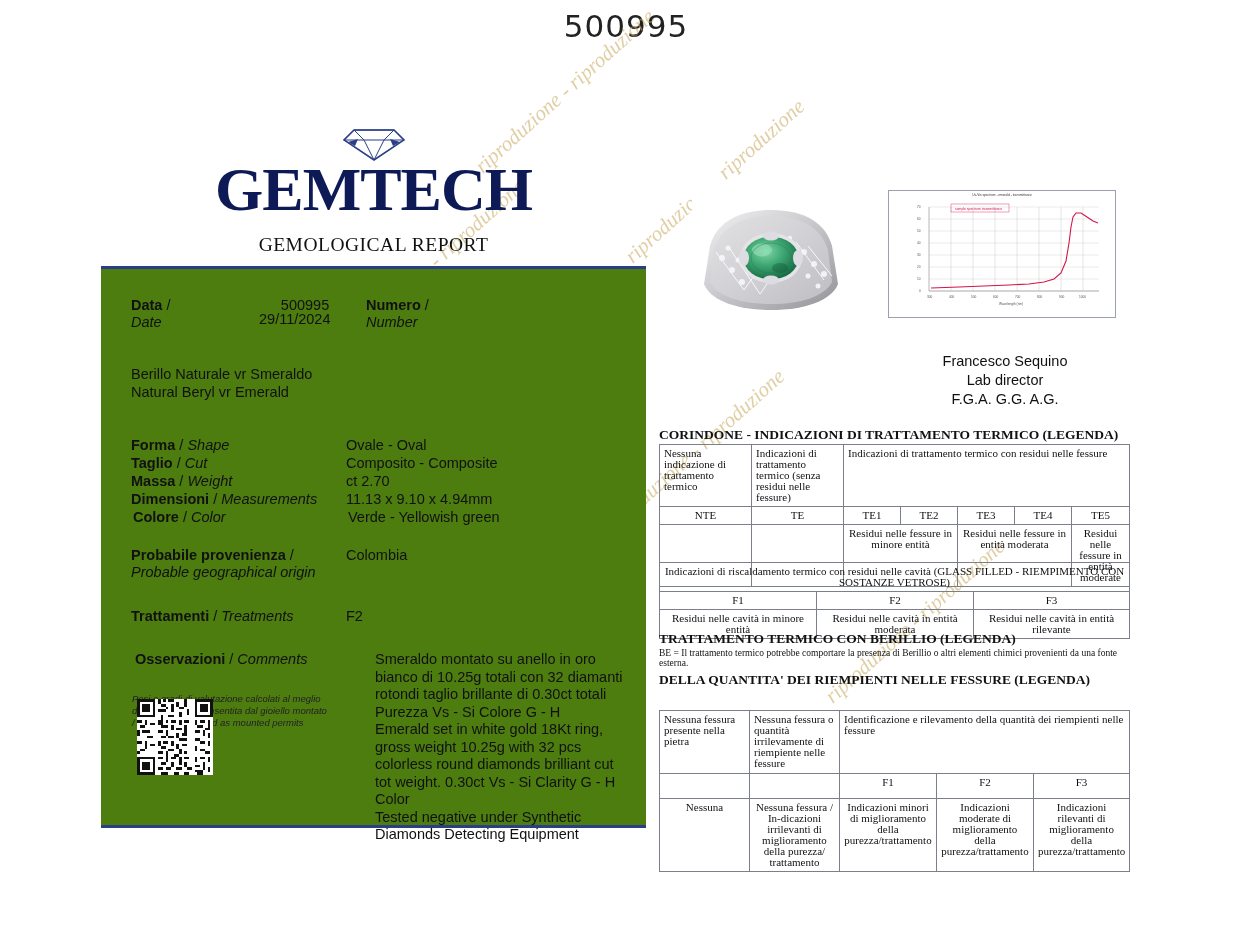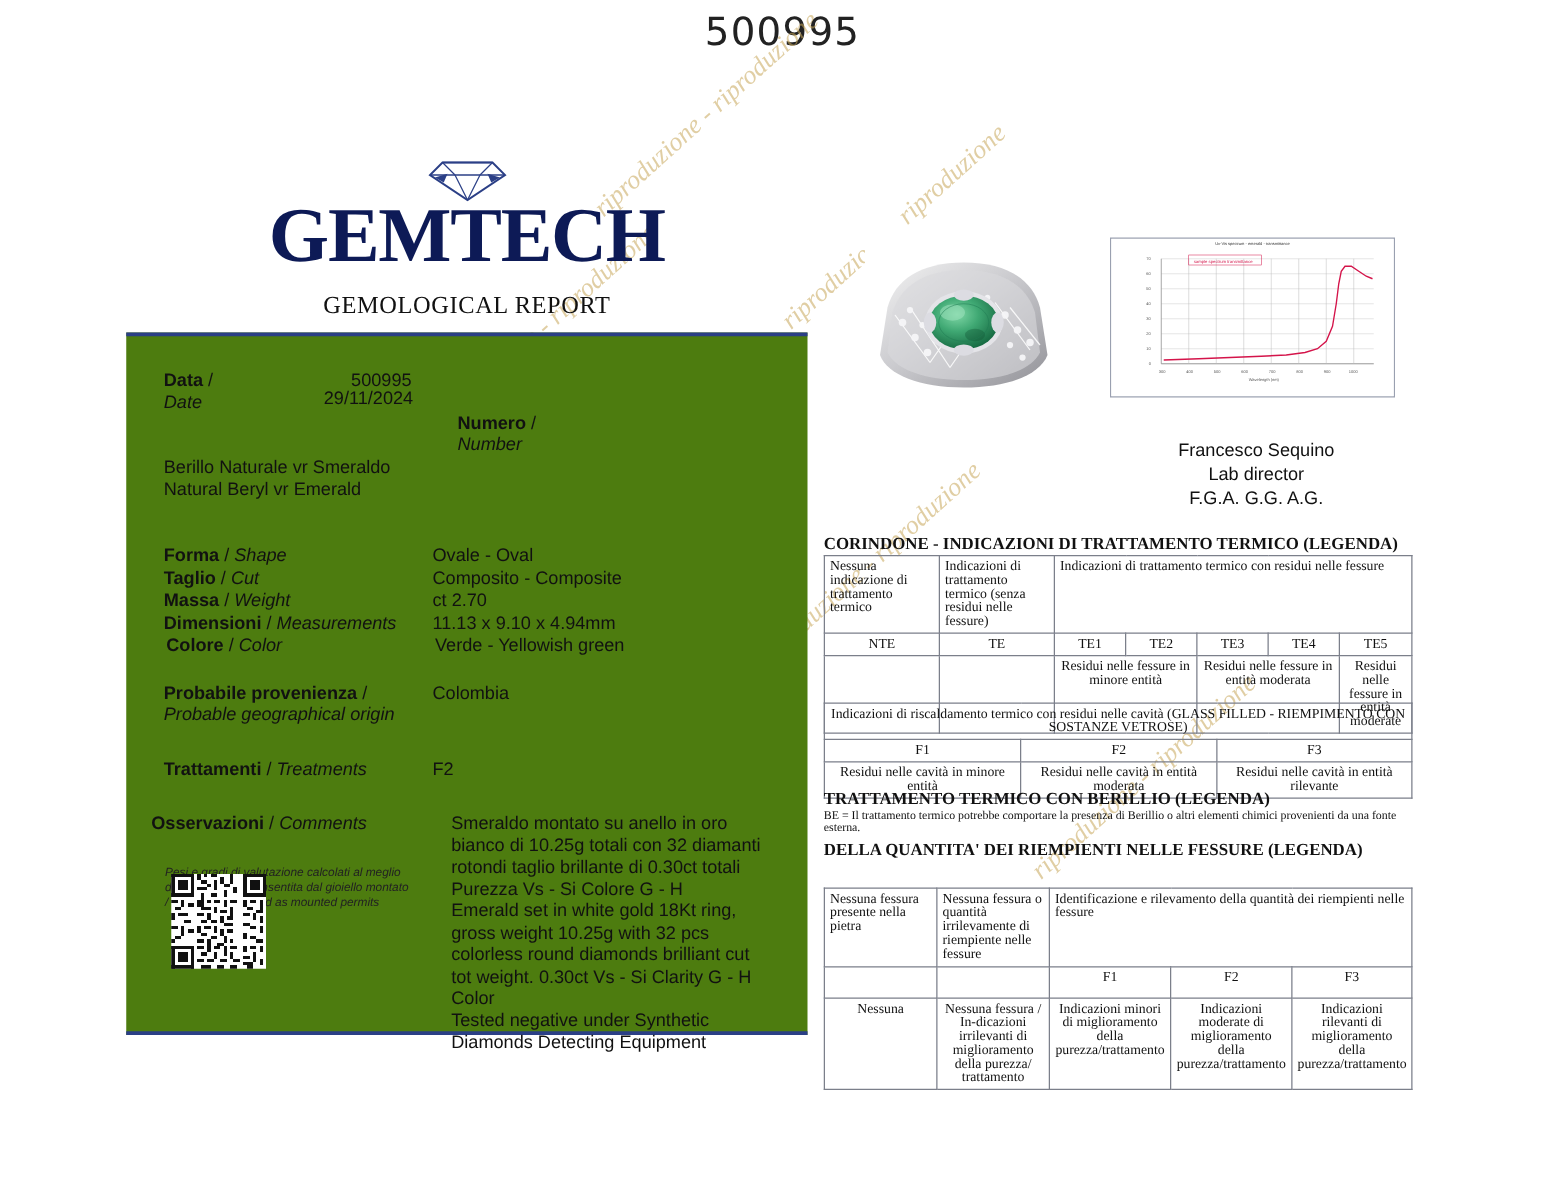--- a/index.html
+++ b/index.html
@@ -243,21 +243,21 @@
     <div class="gem-sub">GEMOLOGICAL REPORT</div>
   </div>
 
   <div class="cert-body">
 
     <div class="row" style="left:30px; top:28px;">
       <div class="lbl" style="width:128px;"><b>Data</b> / <br><i>Date</i></div>
       <div class="val" style="margin-top:14px;">29/11/2024</div>
     </div>
     <div class="row" style="left:265px; top:28px;">
-      <div class="lbl" style="width:auto;margin-top:34px;"><b>Numero</b> / <br><i>Number</i></div>
+      <div class="lbl" style="width:auto;"><b>Numero</b> / <br><i>Number</i></div>
       <div class="val" style="margin-left:-148px;">500995</div>
     </div>
 
     <div class="row" style="left:30px; top:97px;">
       <div class="val" style="white-space:pre-line;">Berillo Naturale vr Smeraldo
 Natural Beryl vr Emerald</div>
     </div>
 
     <div class="row" style="left:30px; top:168px;">
       <div class="lbl"><b>Forma</b> / <i>Shape</i></div>
@@ -283,21 +283,21 @@
     <div class="row" style="left:30px; top:278px;">
       <div class="lbl"><b>Probabile provenienza</b> / <br><i>Probable geographical origin</i></div>
       <div class="val">Colombia</div>
     </div>
 
     <div class="row" style="left:30px; top:339px;">
       <div class="lbl"><b>Trattamenti</b> / <i>Treatments</i></div>
       <div class="val">F2</div>
     </div>
 
-    <div class="row" style="left:20px; top:382px; width:490px;gap:48px;">
+    <div class="row" style="left:34px; top:382px; width:490px;gap:48px;">
       <div class="lbl"><b>Osservazioni</b> / <i>Comments</i></div>
       <div class="val" style="white-space:pre-line; width:280px;">Smeraldo montato su anello in oro bianco di 10.25g totali con 32 diamanti rotondi taglio brillante di 0.30ct totali Purezza Vs - Si   Colore G - H
 Emerald set in  white gold 18Kt ring, gross weight 10.25g with 32 pcs colorless round diamonds brilliant cut tot weight. 0.30ct Vs - Si Clarity  G - H Color
 Tested negative under Synthetic Diamonds Detecting Equipment</div>
     </div>
 
     <div class="small-note" style="position:absolute; left:31px; top:424px;">Pesi e gradi di valutazione calcolati al meglio della possibilità consentita dal gioiello montato / Weight and graded as mounted permits</div>
 
     <div class="qr">
       <svg width="76" height="76" viewBox="0 0 29 29" shape-rendering="crispEdges">

